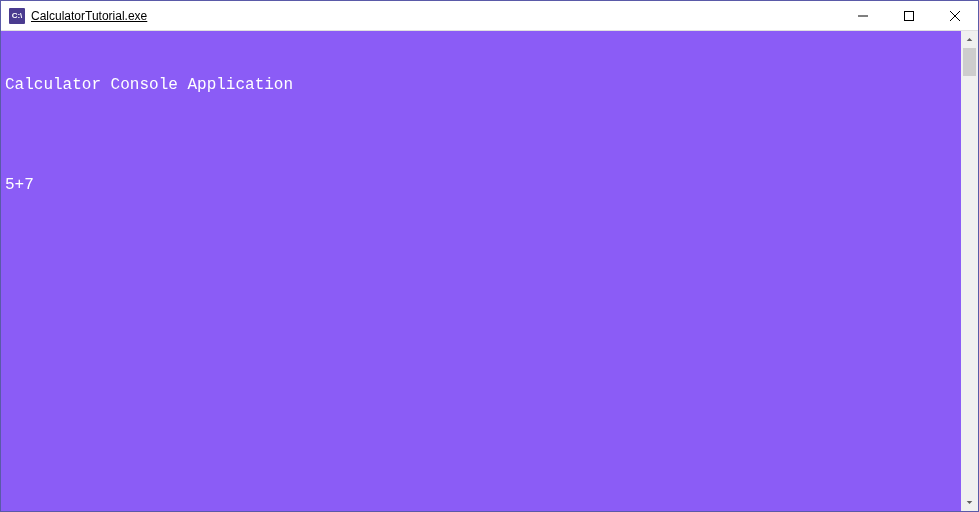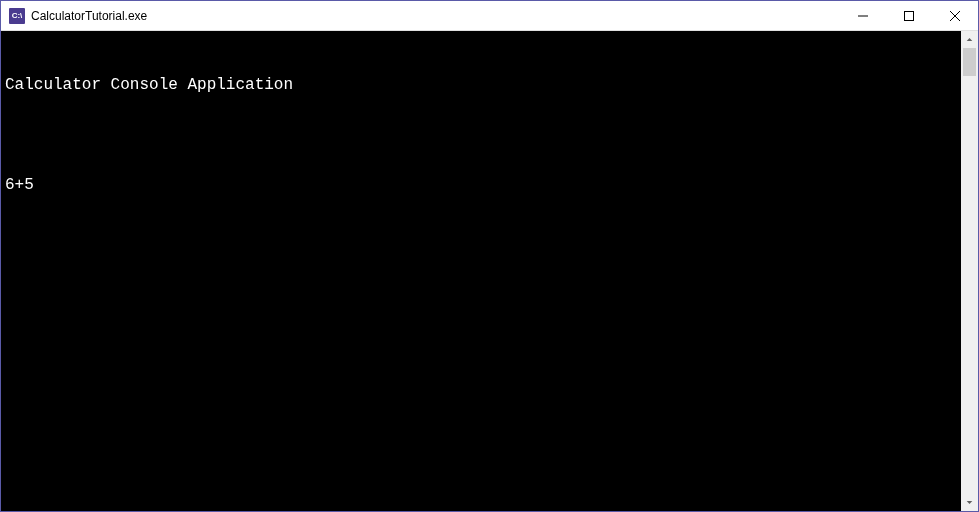--- a/index.html
+++ b/index.html
@@ -37,20 +37,21 @@
       align-items: center;
       justify-content: center;
       font-size: 8px;
       font-weight: bold;
       color: #ffffff;
       border-radius: 1px;
     }
     .title-text {
       font-size: 12px;
       color: #000000;
+      text-decoration: underline;
     }
     .window-controls {
       display: flex;
       height: 100%;
     }
     .win-btn {
       width: 46px;
       height: 100%;
       display: flex;
       align-items: center;
@@ -59,21 +60,21 @@
       border: none;
       cursor: pointer;
     }
     .win-btn svg {
       width: 10px;
       height: 10px;
     }
     .console-area {
       position: relative;
       height: calc(512px - 32px);
-      background: #000000;
+      background: #8b5cf6;
       display: flex;
     }
     .console-content {
       flex: 1;
       color: #ffffff;
       font-family: "Consolas", "Courier New", monospace;
       font-size: 16px;
       line-height: 1.25;
       padding: 4px 4px;
       white-space: pre;
@@ -141,21 +142,21 @@
           <path d="M0 0 L10 10 M10 0 L0 10" stroke="#000" stroke-width="1"></path>
         </svg>
     </button>
   </div>
 </div>
 
 <div class="console-area">
   <div class="console-content">
     <div class="console-line">Calculator Console Application</div>
     <div class="console-line"></div>
-    <div class="console-line">6+5</div>
+    <div class="console-line">5+7</div>
   </div>
   <div class="scrollbar">
     <div class="scroll-arrow">
       <svg viewBox="0 0 10 10">
           <path d="M1 7 L5 3 L9 7 Z"></path>
         </svg>
     </div>
     <div class="scroll-track">
       <div class="scroll-thumb"></div>
     </div>

